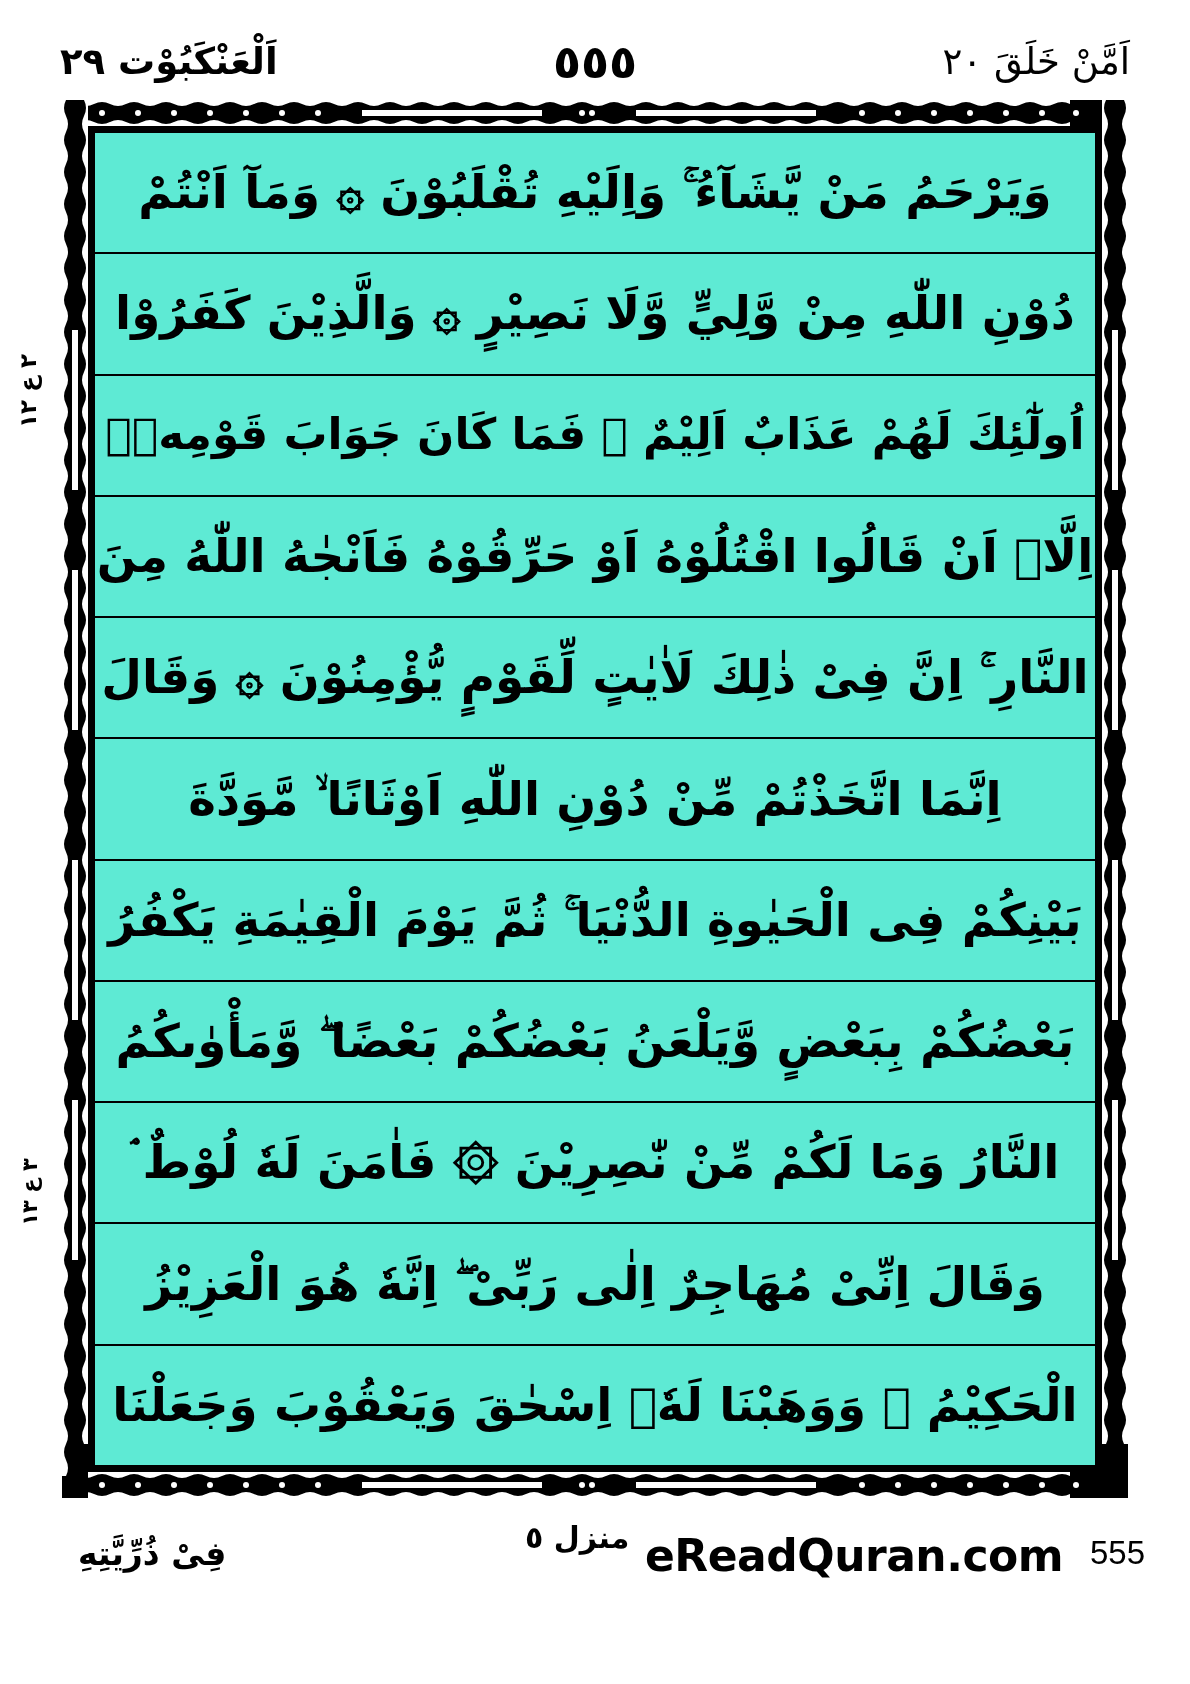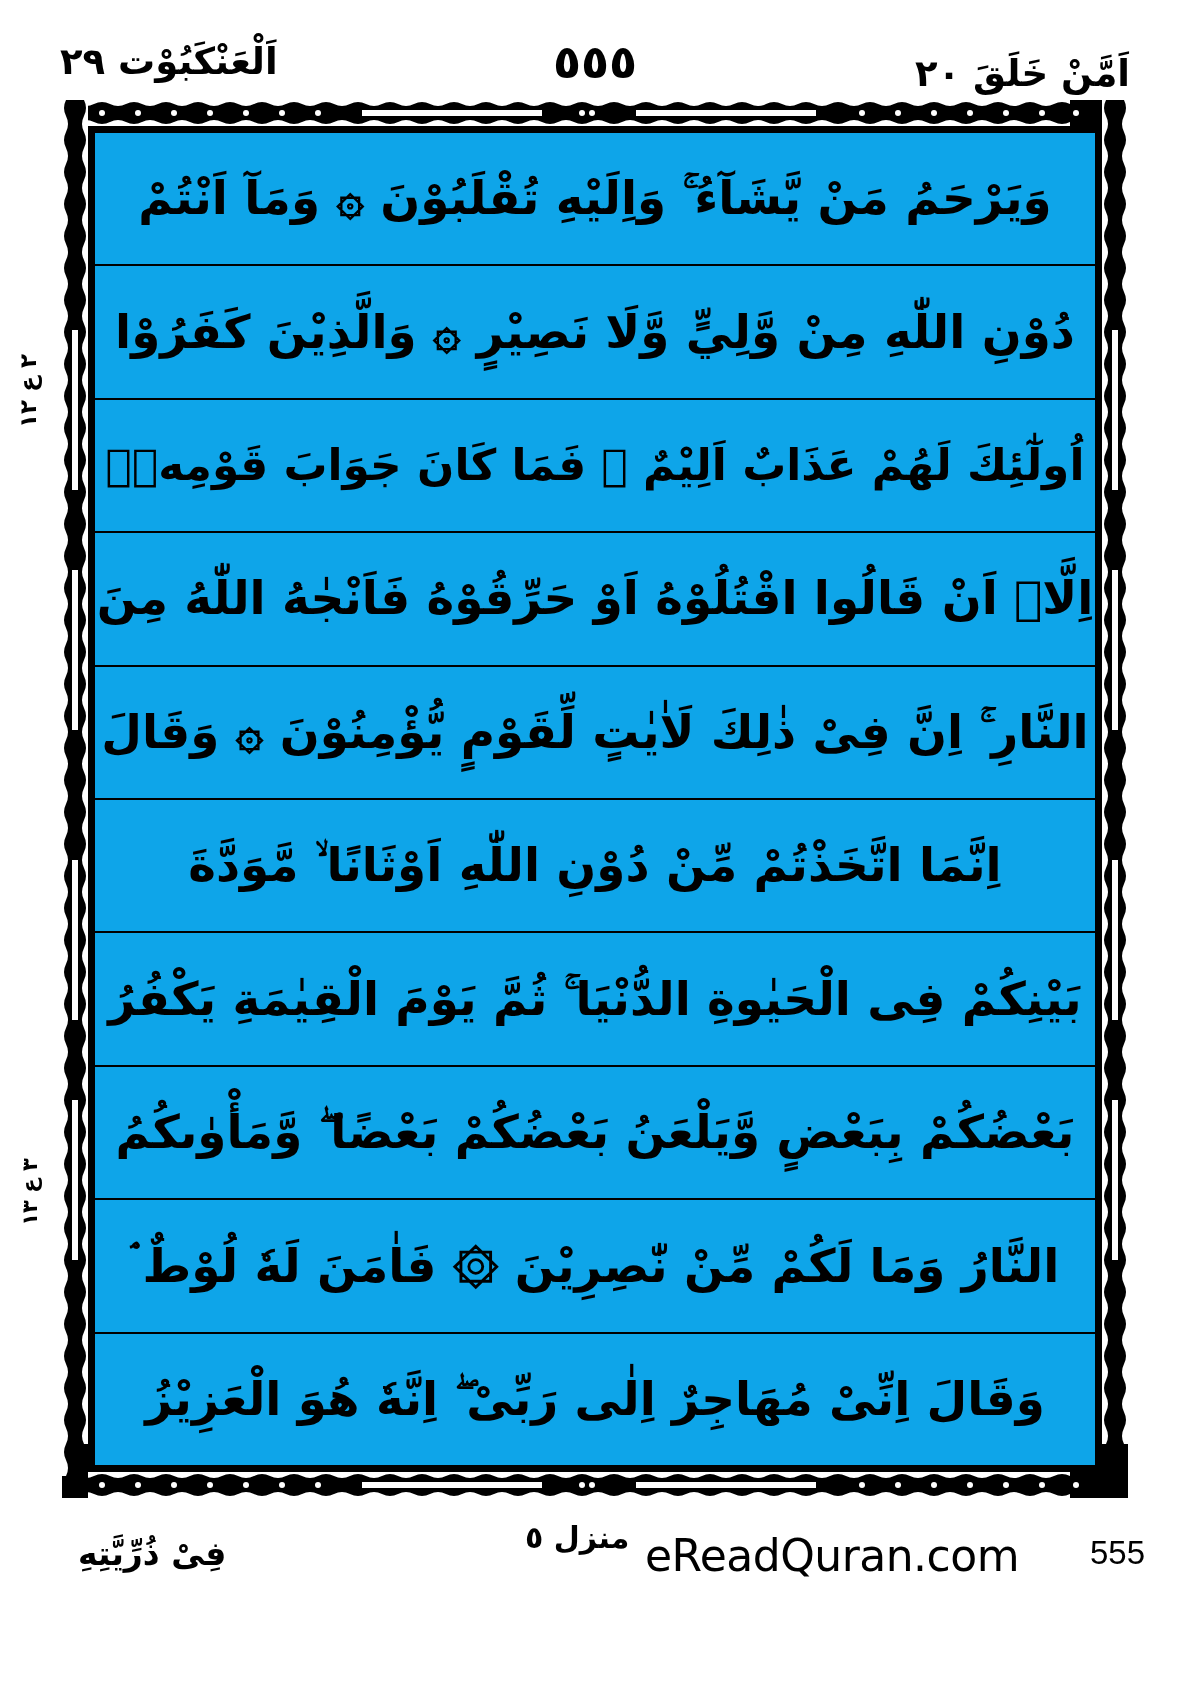--- a/index.html
+++ b/index.html
@@ -8,24 +8,24 @@
     width:1190px;height:1684px;position:relative;overflow:hidden;
     font-family:"Liberation Serif","DejaVu Serif",serif;
     color:#000000;
   }
 
   
   .page-header{
     position:absolute;left:0;top:34px;width:1190px;height:62px;
   }
   .hdr-juz{
-    position:absolute;right:60px;top:12px;
+    position:absolute;right:60px;top:0;
     font-size:37px;line-height:56px;direction:rtl;
     font-family:"DejaVu Sans","Liberation Sans",sans-serif;
-    font-weight:700;letter-spacing:-1px;white-space:nowrap;
+    font-weight:400;letter-spacing:-1px;white-space:nowrap;
   }
   .hdr-pageno{
     position:absolute;left:0;right:0;top:0;text-align:center;
     font-size:46px;line-height:56px;font-weight:700;
     font-family:"DejaVu Sans","Liberation Sans",sans-serif;
     letter-spacing:2px;
   }
   .hdr-surah{
     position:absolute;left:60px;top:0;
     font-size:37px;line-height:56px;direction:rtl;
@@ -48,21 +48,21 @@
   .orn-top{left:0;top:0;width:100%;height:26px;}
   .orn-bottom{left:0;bottom:0;width:100%;height:26px;}
   .orn-left{left:0;top:0;width:26px;height:100%;}
   .orn-right{right:0;top:0;width:26px;height:100%;}
 
   .orn-band svg{display:block;}
 
   .frame-inner{
     position:absolute;left:30px;top:30px;
     width:1006px;height:1338px;
-    background:#0ea5e9;
+    background:#5eead4;
     border:3px solid #000000;
     box-sizing:border-box;
     overflow:hidden;
   }
 
   
   .ayah-lines{
     position:absolute;left:0;top:0;width:100%;height:100%;
     display:flex;flex-direction:column;
   }
@@ -121,21 +121,21 @@
     font-size:33px;font-weight:700;direction:rtl;white-space:nowrap;
   }
   .ft-manzil{
     position:absolute;left:505px;top:8px;
     font-family:"DejaVu Sans","Liberation Sans",sans-serif;
     font-size:30px;font-weight:700;direction:rtl;white-space:nowrap;margin-left:20px;
   }
   .ft-site{
     position:absolute;left:645px;top:18px;
     font-family:"DejaVu Sans","Liberation Sans",sans-serif;
-    font-size:44px;font-weight:400;letter-spacing:-0.5px;
+    font-size:44px;font-weight:700;letter-spacing:-0.5px;
     white-space:nowrap;
   }
   .ft-pageno{
     position:absolute;left:1090px;top:22px;
     font-family:"Liberation Sans","DejaVu Sans",sans-serif;
     font-size:33px;font-weight:400;white-space:nowrap;
   }
 </style>
 </head>
 <body>
@@ -299,20 +299,23 @@
         </div>
       <div class="ayah-line">
           <span class="ayah-text" style="font-size: 46px;">بَعْضُكُمْ بِبَعْضٍ وَّيَلْعَنُ بَعْضُكُمْ بَعْضًا ۖ وَّمَأْوٰىكُمُ</span>
         </div>
       <div class="ayah-line">
           <span class="ayah-text" style="font-size: 46px;">النَّارُ وَمَا لَكُمْ مِّنْ نّٰصِرِيْنَ ۞ فَاٰمَنَ لَهٗ لُوْطٌ ۘ</span>
         </div>
       <div class="ayah-line">
           <span class="ayah-text" style="font-size: 46px;">وَقَالَ اِنِّىْ مُهَاجِرٌ اِلٰى رَبِّىْ ۖ اِنَّهٗ هُوَ الْعَزِيْزُ</span>
         </div>
+      <div class="ayah-line">
+          <span class="ayah-text" style="font-size: 46px;">الْحَكِيْمُ ۞ وَوَهَبْنَا لَهٗۤ اِسْحٰقَ وَيَعْقُوْبَ وَجَعَلْنَا</span>
+        </div>
     </div>
   </div>
 </div>
 
 <div class="page-footer">
   <div class="ft-catchword">فِىْ ذُرِّيَّتِهِ</div>
   <div class="ft-manzil">منزل ٥</div>
   <div class="ft-site">eReadQuran.com</div>
   <div class="ft-pageno">555</div>
 </div>

